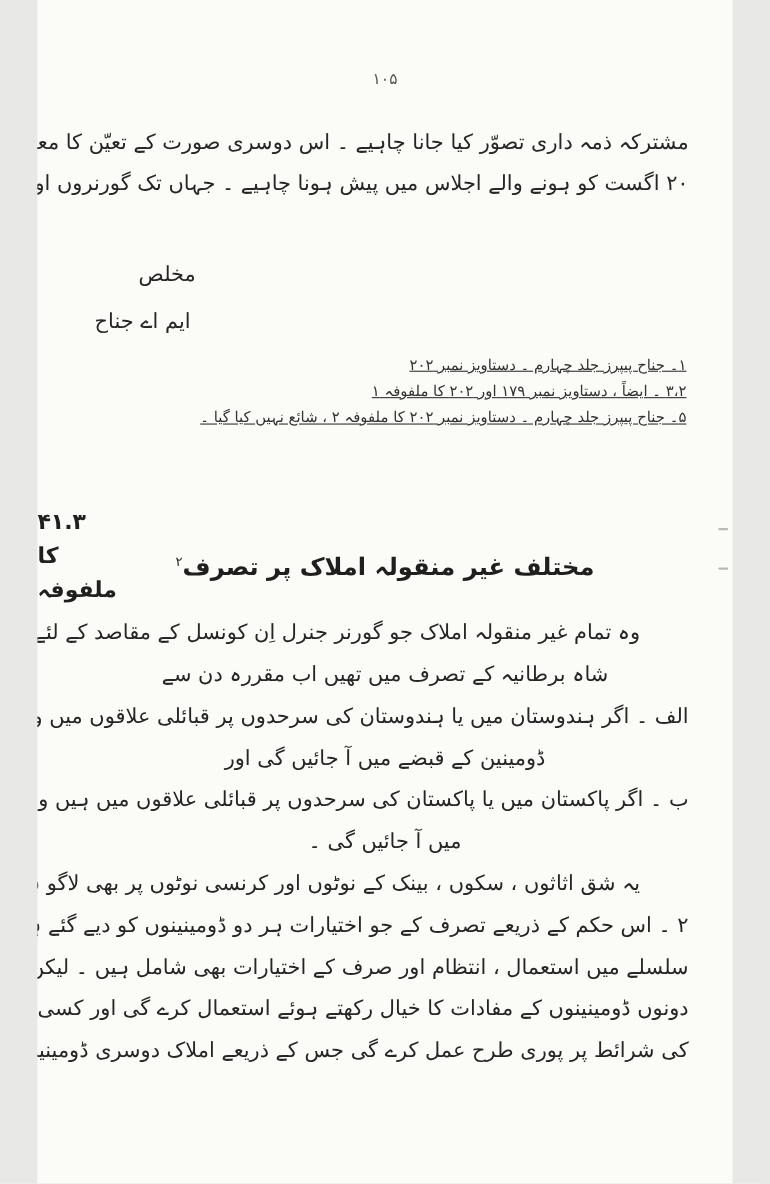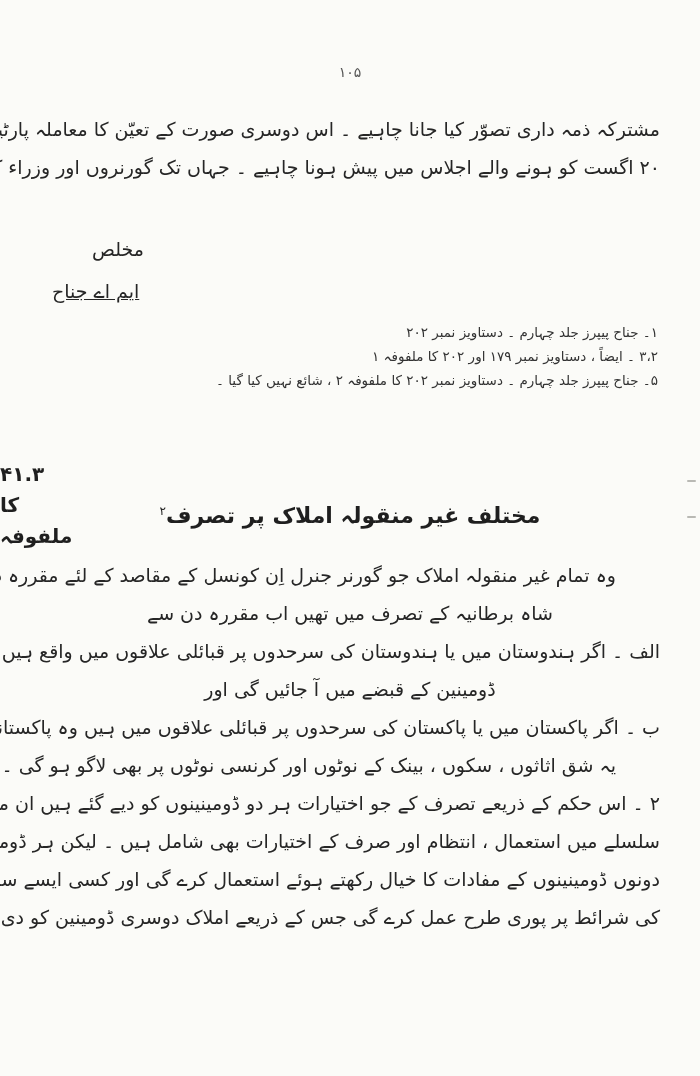--- a/index.html
+++ b/index.html
@@ -1,18 +1,18 @@
 <!DOCTYPE html>
 <html lang="ur"><head>
 <meta charset="utf-8">
 <style>
   html, body { margin: 0; padding: 0; background: #e8e8e6; }
   .page {
     position: relative;
-    width: 700px;
+    width: 632px;
     height: 1076px;
     margin: 0 auto;
     background: #fbfbf8;
     color: #2b2b2b;
     font-family: "DejaVu Sans", sans-serif;
     overflow: hidden;
     box-sizing: border-box;
     padding: 0 40px;
   }
   .page-number {
@@ -51,33 +51,33 @@
     font-size: 19px;
     color: #262626;
     margin-left: 40px;
   }
   .signature {
     position: absolute;
     top: 280px; left: 52px;
     direction: rtl;
     font-size: 19px;
     color: #262626;
-    text-decoration: underline;
   }
   .footnotes {
     position: absolute;
     top: 320px; right: 42px; left: 40px;
   }
   .footnote-line {
     direction: rtl;
     text-align: right;
     font-size: 13.5px;
     line-height: 24px;
     white-space: nowrap;
     color: #333;
+    text-decoration: underline;
   }
   .enclosure-heading {
     position: absolute;
     top: 462px; left: 0; right: 0;
     display: flex;
     direction: ltr;
     justify-content: center;
     align-items: baseline;
     gap: 7px;
     font-size: 20px;
@@ -140,20 +140,21 @@
   <div class="enclosure-title">
     <span>مختلف غیر منقولہ املاک پر تصرف</span><sup>۲</sup>
   </div>
 
   <div class="doc-body">
     <div class="body-line indent-first">وہ تمام غیر منقولہ املاک جو گورنر جنرل اِن کونسل کے مقاصد کے لئے مقررہ دن سے قبل</div>
     <div class="body-line centered">شاہ برطانیہ کے تصرف میں تھیں اب مقررہ دن سے</div>
     <div class="body-line">الف ۔ اگر ہندوستان میں یا ہندوستان کی سرحدوں پر قبائلی علاقوں میں واقع ہیں تو وہ ہندوستانی</div>
     <div class="body-line centered">ڈومینین کے قبضے میں آ جائیں گی اور</div>
     <div class="body-line">ب ۔ اگر پاکستان میں یا پاکستان کی سرحدوں پر قبائلی علاقوں میں ہیں وہ پاکستانی ڈومینین کے قبضے</div>
+    <div class="body-line centered">میں آ جائیں گی ۔</div>
     <div class="body-line indent-first">یہ شق اثاثوں ، سکوں ، بینک کے نوٹوں اور کرنسی نوٹوں پر بھی لاگو ہو گی ۔</div>
     <div class="body-line">۲ ۔ اس حکم کے ذریعے تصرف کے جو اختیارات ہر دو ڈومینینوں کو دیے گئے ہیں ان میں ملکیت کے</div>
     <div class="body-line">سلسلے میں استعمال ، انتظام اور صرف کے اختیارات بھی شامل ہیں ۔ لیکن ہر ڈومینین یہ اختیارات</div>
     <div class="body-line">دونوں ڈومینینوں کے مفادات کا خیال رکھتے ہوئے استعمال کرے گی اور کسی ایسے سمجھوتے یا ایوارڈ</div>
     <div class="body-line">کی شرائط پر پوری طرح عمل کرے گی جس کے ذریعے املاک دوسری ڈومینین کو دی جا رہی ہوں ۔</div>
   </div>
 
   <div class="artifact a1"></div>
   <div class="artifact a2"></div>
 

